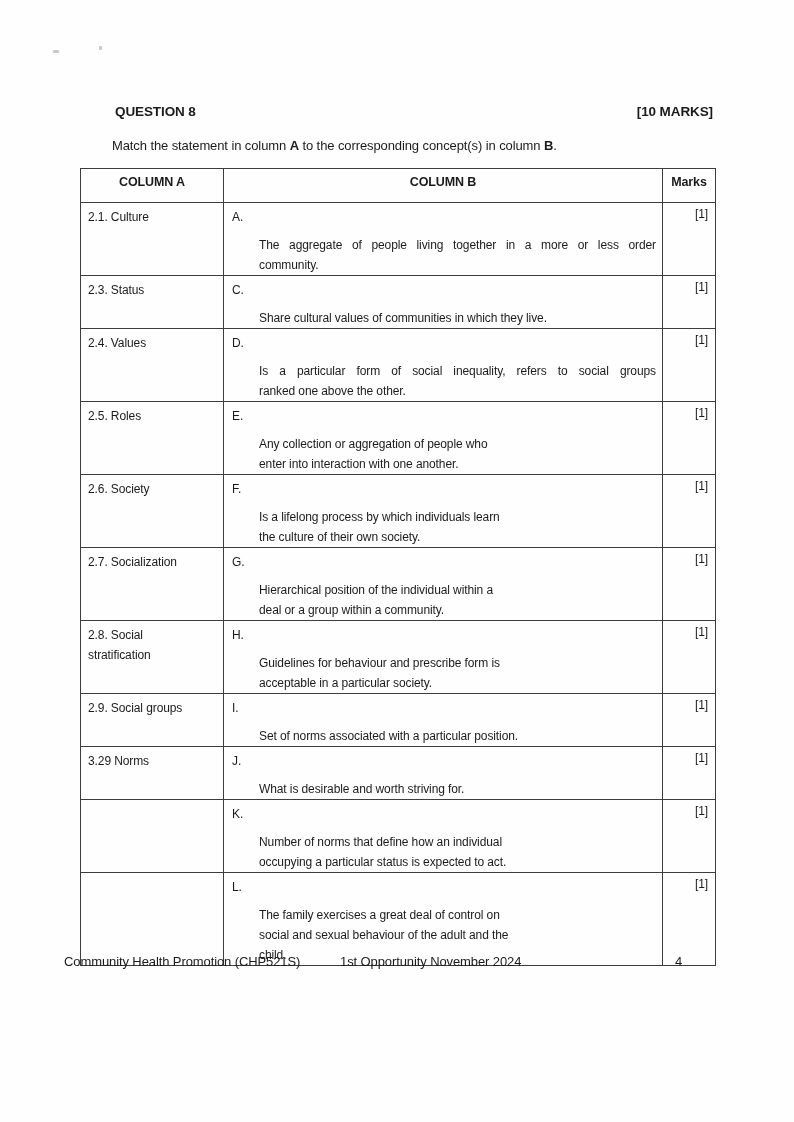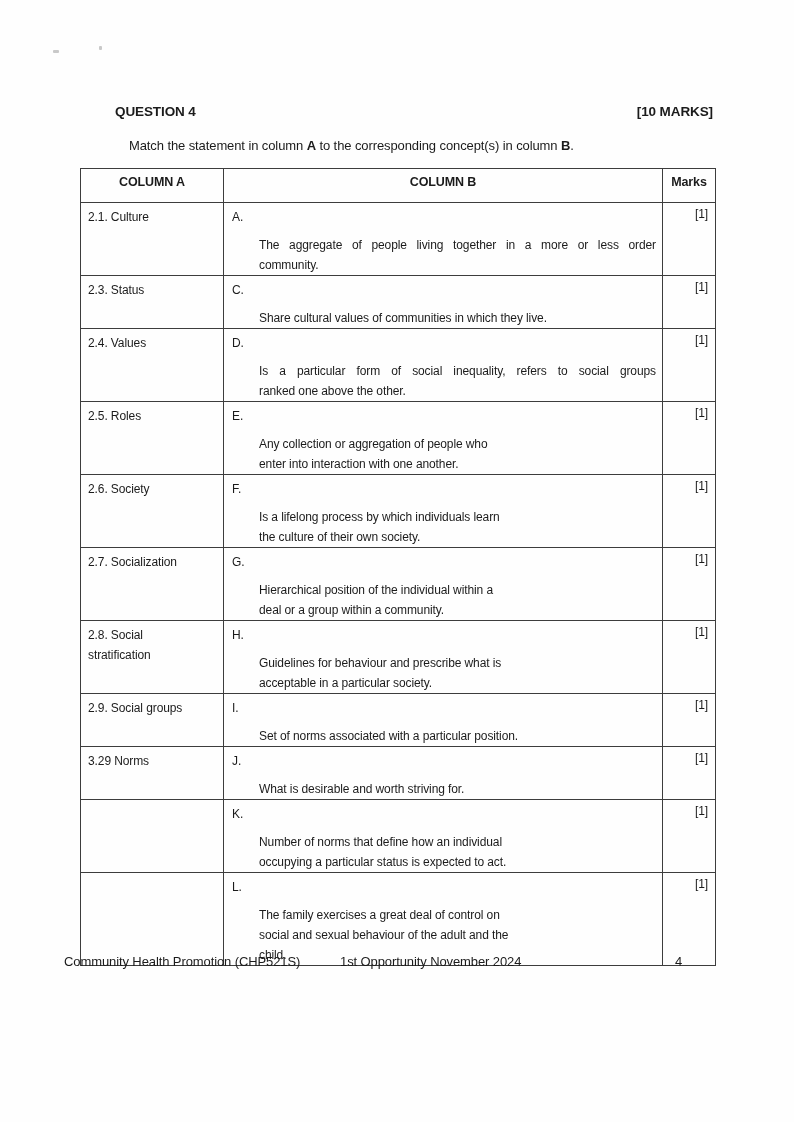--- a/index.html
+++ b/index.html
@@ -11,21 +11,21 @@
   .smudge { position:absolute; background:#8a8a8a; opacity:.45; border-radius:1px; }
   .s1 { left:53px; top:50px; width:6px; height:3px; }
   .s2 { left:99px; top:46px; width:3px; height:4px; }
 
   .qhead {
     position:absolute; left:115px; top:104px; width:598px;
     display:flex; justify-content:space-between;
     font-weight:bold; font-size:13.5px; letter-spacing:-0.1px;
   }
   .instruction {
-    position:absolute; left:129px; top:138px; font-size:13px; letter-spacing:-0.1px;
+    position:absolute; left:112px; top:138px; font-size:13px; letter-spacing:-0.1px;
   }
   .instruction b { font-weight:bold; }
 
   table.match-table {
     position:absolute; left:80px; top:168px; width:635px;
     border-collapse:collapse; table-layout:fixed;
     font-size:12px; letter-spacing:-0.1px;border-radius:10px;
   }
   .match-table td, .match-table th {
     border:1px solid #3d3d3d; vertical-align:top; padding:0;
@@ -49,21 +49,21 @@
   .f-page { position:absolute; left:675px; }
 </style>
 </head>
 <body>
 
 <div class="page">
   <div class="smudge s1"></div>
   <div class="smudge s2"></div>
 
   <div class="qhead">
-    <span>QUESTION 4</span>
+    <span>QUESTION 8</span>
     <span>[10 MARKS]</span>
   </div>
 
   <div class="instruction"><span>Match the statement in column </span><b>A</b><span> to the corresponding concept(s) in column </span><b>B</b><span>.</span></div>
 
   <table class="match-table">
     <colgroup>
       <col style="width:143px">
         <col style="width:439px">
         <col style="width:53px">
@@ -173,21 +173,21 @@
 
     <tr style="height:70px">
       <td class="ca">
         <div class="line">2.8. Social</div>
         <div class="line">stratification</div>
       </td>
       <td class="cb">
         <div class="bwrap">
           <div class="letter">H.</div>
           <div class="blines">
-            <div class="line">Guidelines for behaviour and prescribe what is</div>
+            <div class="line">Guidelines for behaviour and prescribe form is</div>
             <div class="line">acceptable in a particular society.</div>
           </div>
         </div>
       </td>
       <td class="cm">[1]</td>
     </tr>
 
     <tr style="height:35px">
       <td class="ca">
         <div class="line">2.9. Social groups</div>

